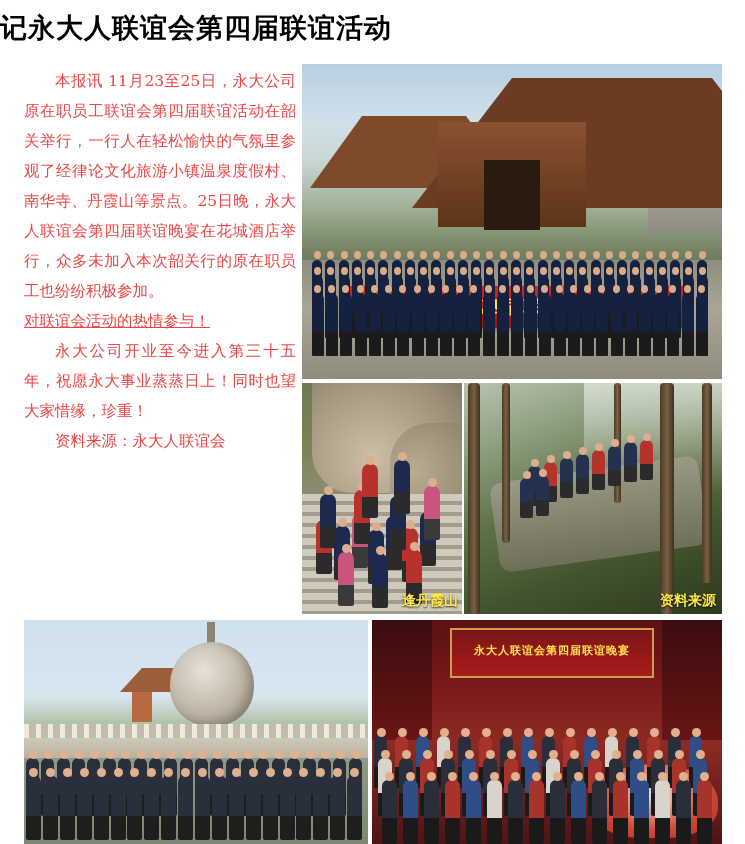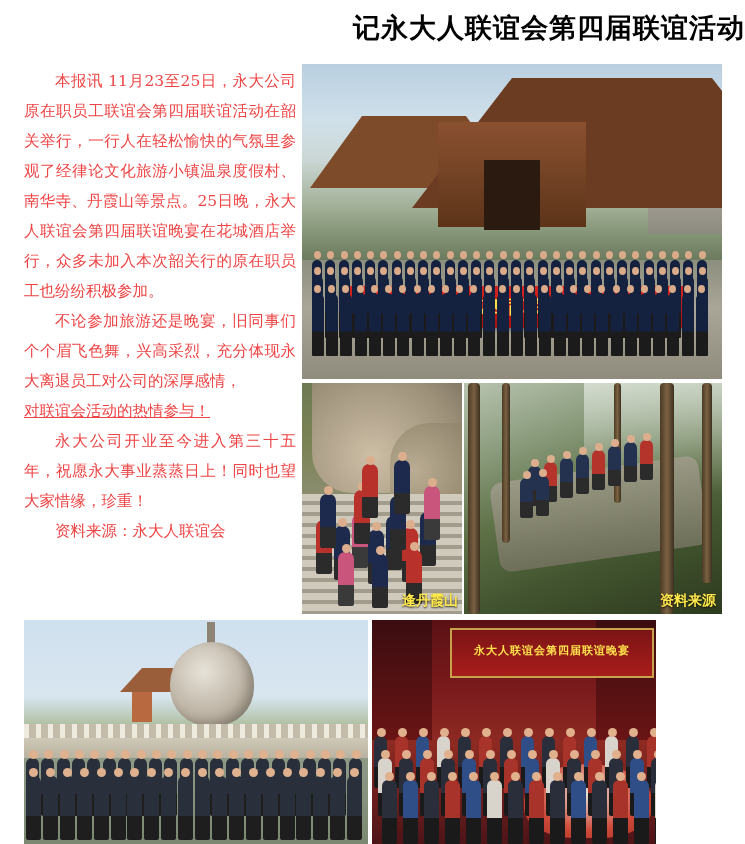--- a/index.html
+++ b/index.html
@@ -19,21 +19,21 @@
     width: 745px;
     height: 844px;
     background: #ffffff;
   }
   
   .title {
     position: absolute;
     left: 0;
     top: 10px;
     width: 745px;
-    text-align: right;
+    text-align: left;
     font-family: "DejaVu Serif", "Liberation Serif", serif;
     font-weight: bold;
     font-size: 27px;
     letter-spacing: 1px;
     color: #000000;
   }
   
   .article {
     position: absolute;
     left: 24px;
@@ -322,21 +322,21 @@
     position: absolute; left: 3px; top: -8px;
     width: 9px; height: 9px; border-radius: 50%;
     background: #dfb18f;
   }
   #photo-temple .crowd { position: absolute; left: 0; right: 0; bottom: 0; height: 100px; }
 
   
   #photo-banquet {
     left: 372px;
     top: 620px;
-    width: 284px;
+    width: 350px;
     height: 224px;
   }
   #photo-banquet .bg {
     position: absolute; inset: 0;
     background: linear-gradient(#5a1114 0%, #7a1a1c 30%, #8d2a22 55%, #4d1418 100%);
   }
   #photo-banquet .screen {
     position: absolute;
     left: 78px; top: 8px; width: 200px; height: 46px;
     background: linear-gradient(#7c1416, #a81d1a);
@@ -385,21 +385,20 @@
 </style>
 </head>
 <body>
 
 <div class="page">
 
   <div class="title">记永大人联谊会第四届联谊活动</div>
 
   <div class="article">
     <p>本报讯  11月23至25日，永大公司原在职员工联谊会第四届联谊活动在韶关举行，一行人在轻松愉快的气氛里参观了经律论文化旅游小镇温泉度假村、南华寺、丹霞山等景点。25日晚，永大人联谊会第四届联谊晚宴在花城酒店举行，众多未加入本次韶关行的原在职员工也纷纷积极参加。</p>
-    <p>不论参加旅游还是晚宴，旧同事们个个眉飞色舞，兴高采烈，充分体现永大离退员工对公司的深厚感情，</p>
     <p class="no-indent">对联谊会活动的热情参与！</p>
     <p>永大公司开业至今进入第三十五年，祝愿永大事业蒸蒸日上！同时也望大家惜缘，珍重！</p>
     <p class="source">资料来源：永大人联谊会</p>
   </div>
 
   <div class="photo" id="photo-group-hall">
     <div class="bg"></div>
     <div class="bldgR"></div>
     <div class="wingL"></div>
     <div class="wingR"></div>

